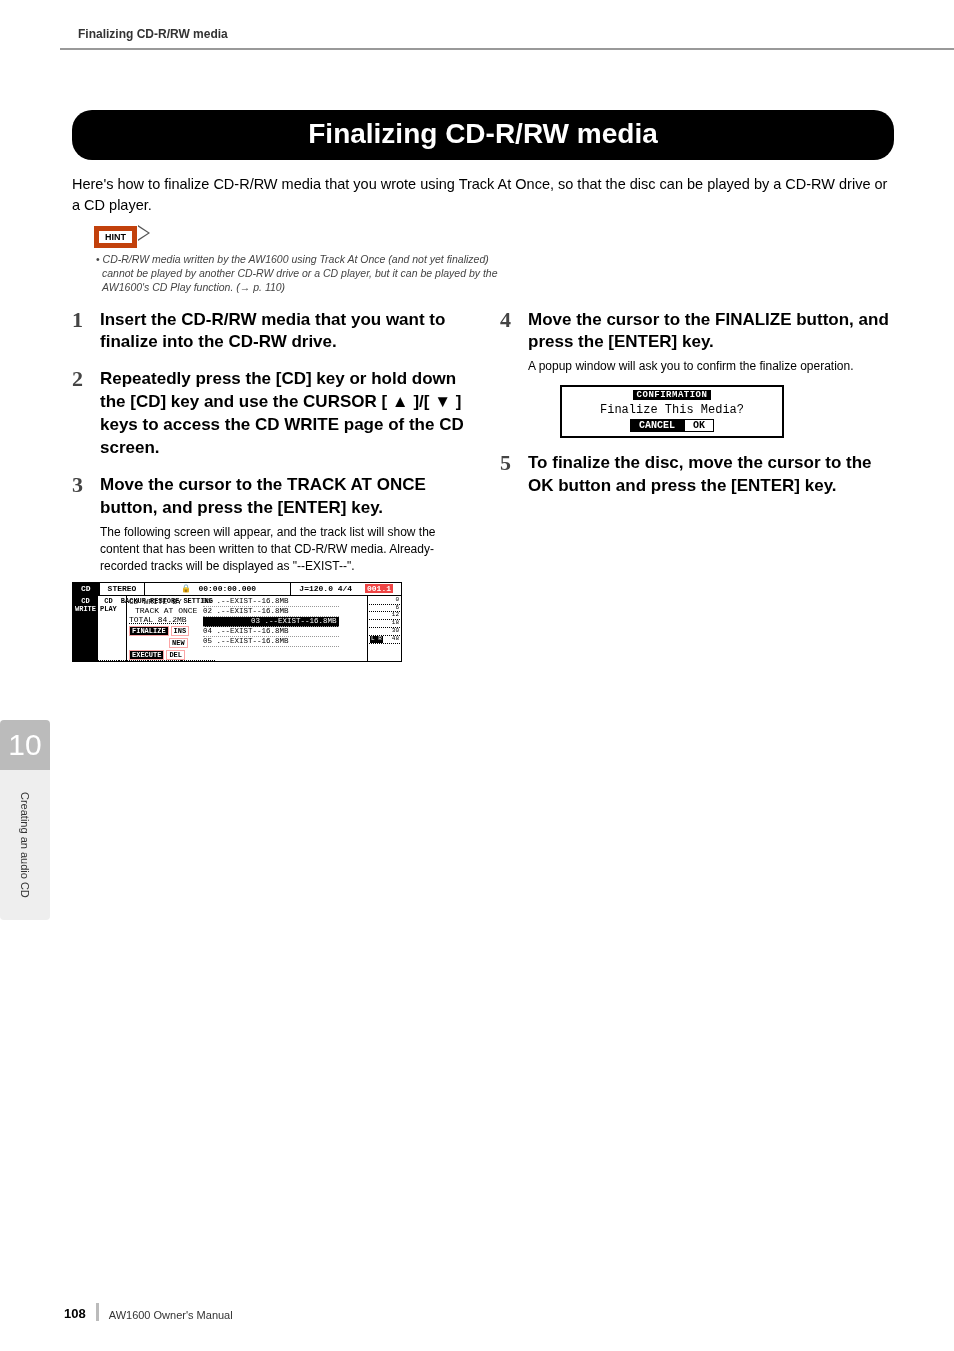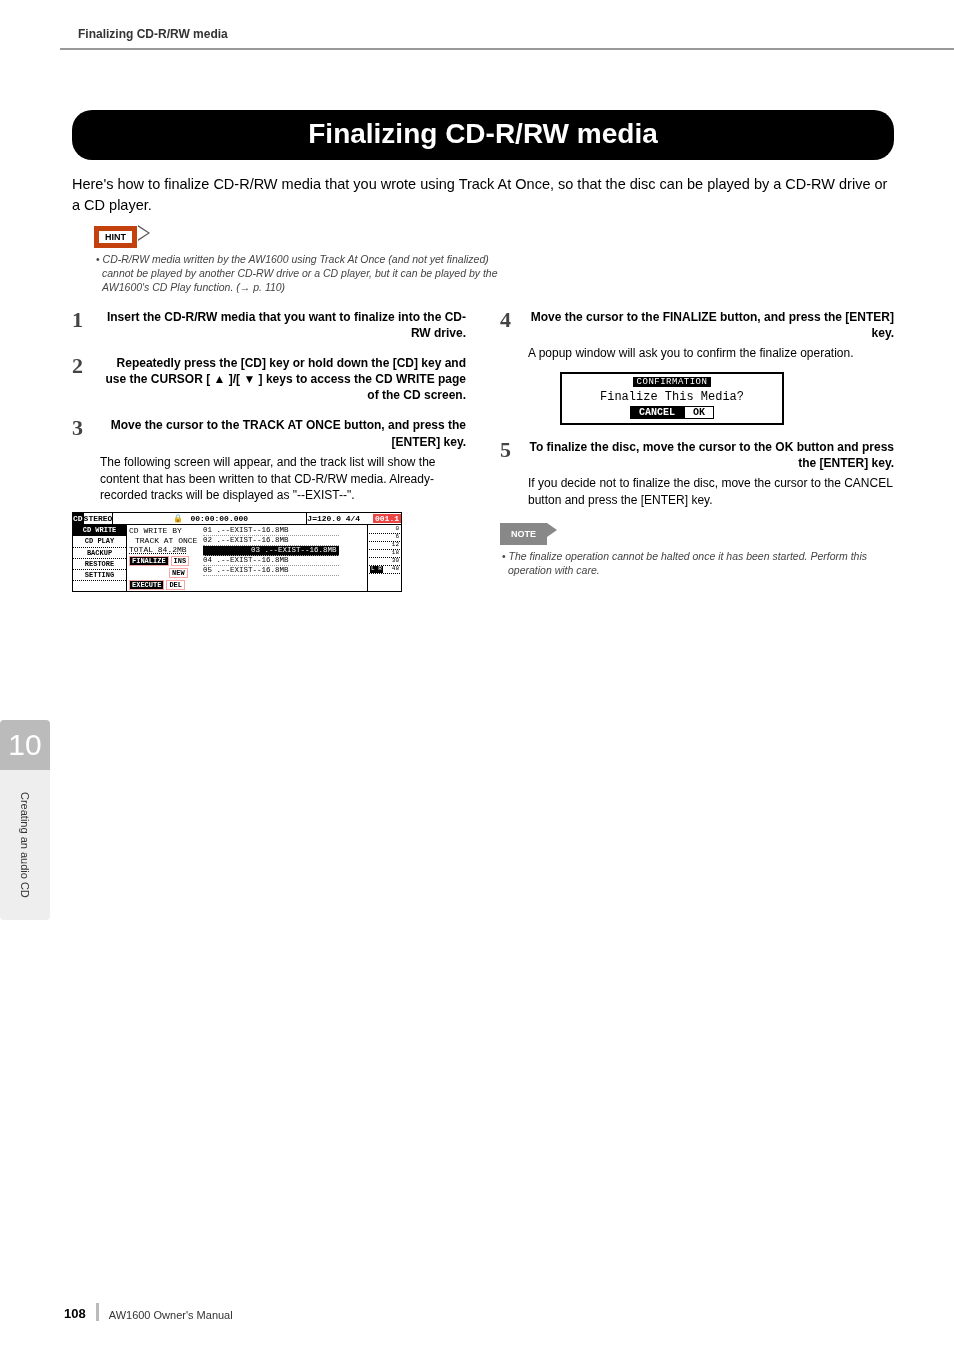--- a/index.html
+++ b/index.html
@@ -143,24 +143,23 @@
   }
   .step-num {
     font-family: Georgia, 'Times New Roman', serif;
     font-size: 22px;
     font-weight: bold;
     color: #444;
     line-height: 1;
     min-width: 18px;
   }
   .step-title {
-    font-size: 12px;
+    font-size: 17px;
     font-weight: bold;
     line-height: 1.35;
-    text-align: right;
   }
   .step-body {
     font-size: 12px;
     line-height: 1.4;
     margin: 4px 0 0 28px;
   }
   .shot {
     margin: 8px 0 4px 28px;
     border: 1px solid #000;
   }
@@ -170,31 +169,31 @@
     font-family: "Courier New", monospace;
     font-size: 8px;
     line-height: 1.15;
   }
   .shot-cd .top {
     display: flex;
     border-bottom: 1px solid #000;
   }
   .shot-cd .top .cell {
     border-right: 1px solid #000;
-    padding: 1px 0;
+    padding: 1px 8px;
     font-weight: bold;
   }
   .shot-cd .top .cell.inv { background:#000; color:#fff; }
   .shot-cd .top .time { flex:1; text-align:center; position:relative;}
   .shot-cd .top .lock { font-size:8px; padding:0 2px;}
   .shot-cd .mid { display:flex; }
   .shot-cd .tabs {
     width: 54px;
     border-right: 1px solid #000;
-    display:flex; flex-direction:column;
+    display:flex; flex-direction:row;
   }
   .shot-cd .tabs .tab {
     border-bottom: 1px dotted #000;
     padding: 1px 2px;
     font-size: 7px;
     font-weight:bold;
     text-align:center;
   }
   .shot-cd .tabs .tab.inv { background:#000; color:#fff; }
   .shot-cd .panel { flex:1; padding: 1px 2px; position:relative;}
@@ -218,21 +217,21 @@
     font-family: "Courier New", monospace;
     font-size: 12px;
     text-align: center;
     padding: 0 0 4px 0;
   }
   .shot-confirm .titlebar {
     display: inline-block;
     background: #000;
     color: #fff;
     font-size: 9px;
-    font-weight:normal;
+    font-weight:bold;
     padding: 0 4px;
     margin-top:-1px;
     letter-spacing:0.5px;
   }
   .shot-confirm .msg { margin: 2px 0;}
   .shot-confirm .btns { display:flex; justify-content:center; }
   .shot-confirm .b { border:1px solid #000; padding:0 8px; font-size:10px; font-weight:bold;}
   .shot-confirm .b.inv{ background:#000; color:#fff;}
   .note-label {
     background: #888;
@@ -390,27 +389,22 @@
             <span class="b">OK</span>
           </div>
         </div>
       </div>
 
       <div class="step">
         <div class="step-head">
           <div class="step-num">5</div>
           <div class="step-title">To finalize the disc, move the cursor to the OK button and press the [ENTER] key.</div>
         </div>
-        <div class="step-body">If you decide not to finalize the disc, move the cursor to the CANCEL button and press the [ENTER] key.</div>
       </div>
 
-      <div class="note-box" style="margin-left:0;">
-        <span class="note-flag"><span class="note-label">NOTE</span></span>
-        <div class="note-text">The finalize operation cannot be halted once it has been started. Perform this operation with care.</div>
-      </div>
 
     </div>
   </div>
 </div>
 
 <div class="footer">
   <span class="pg">108</span>
   <span class="bar"></span>
   <span>AW1600  Owner's Manual</span>
 </div>

